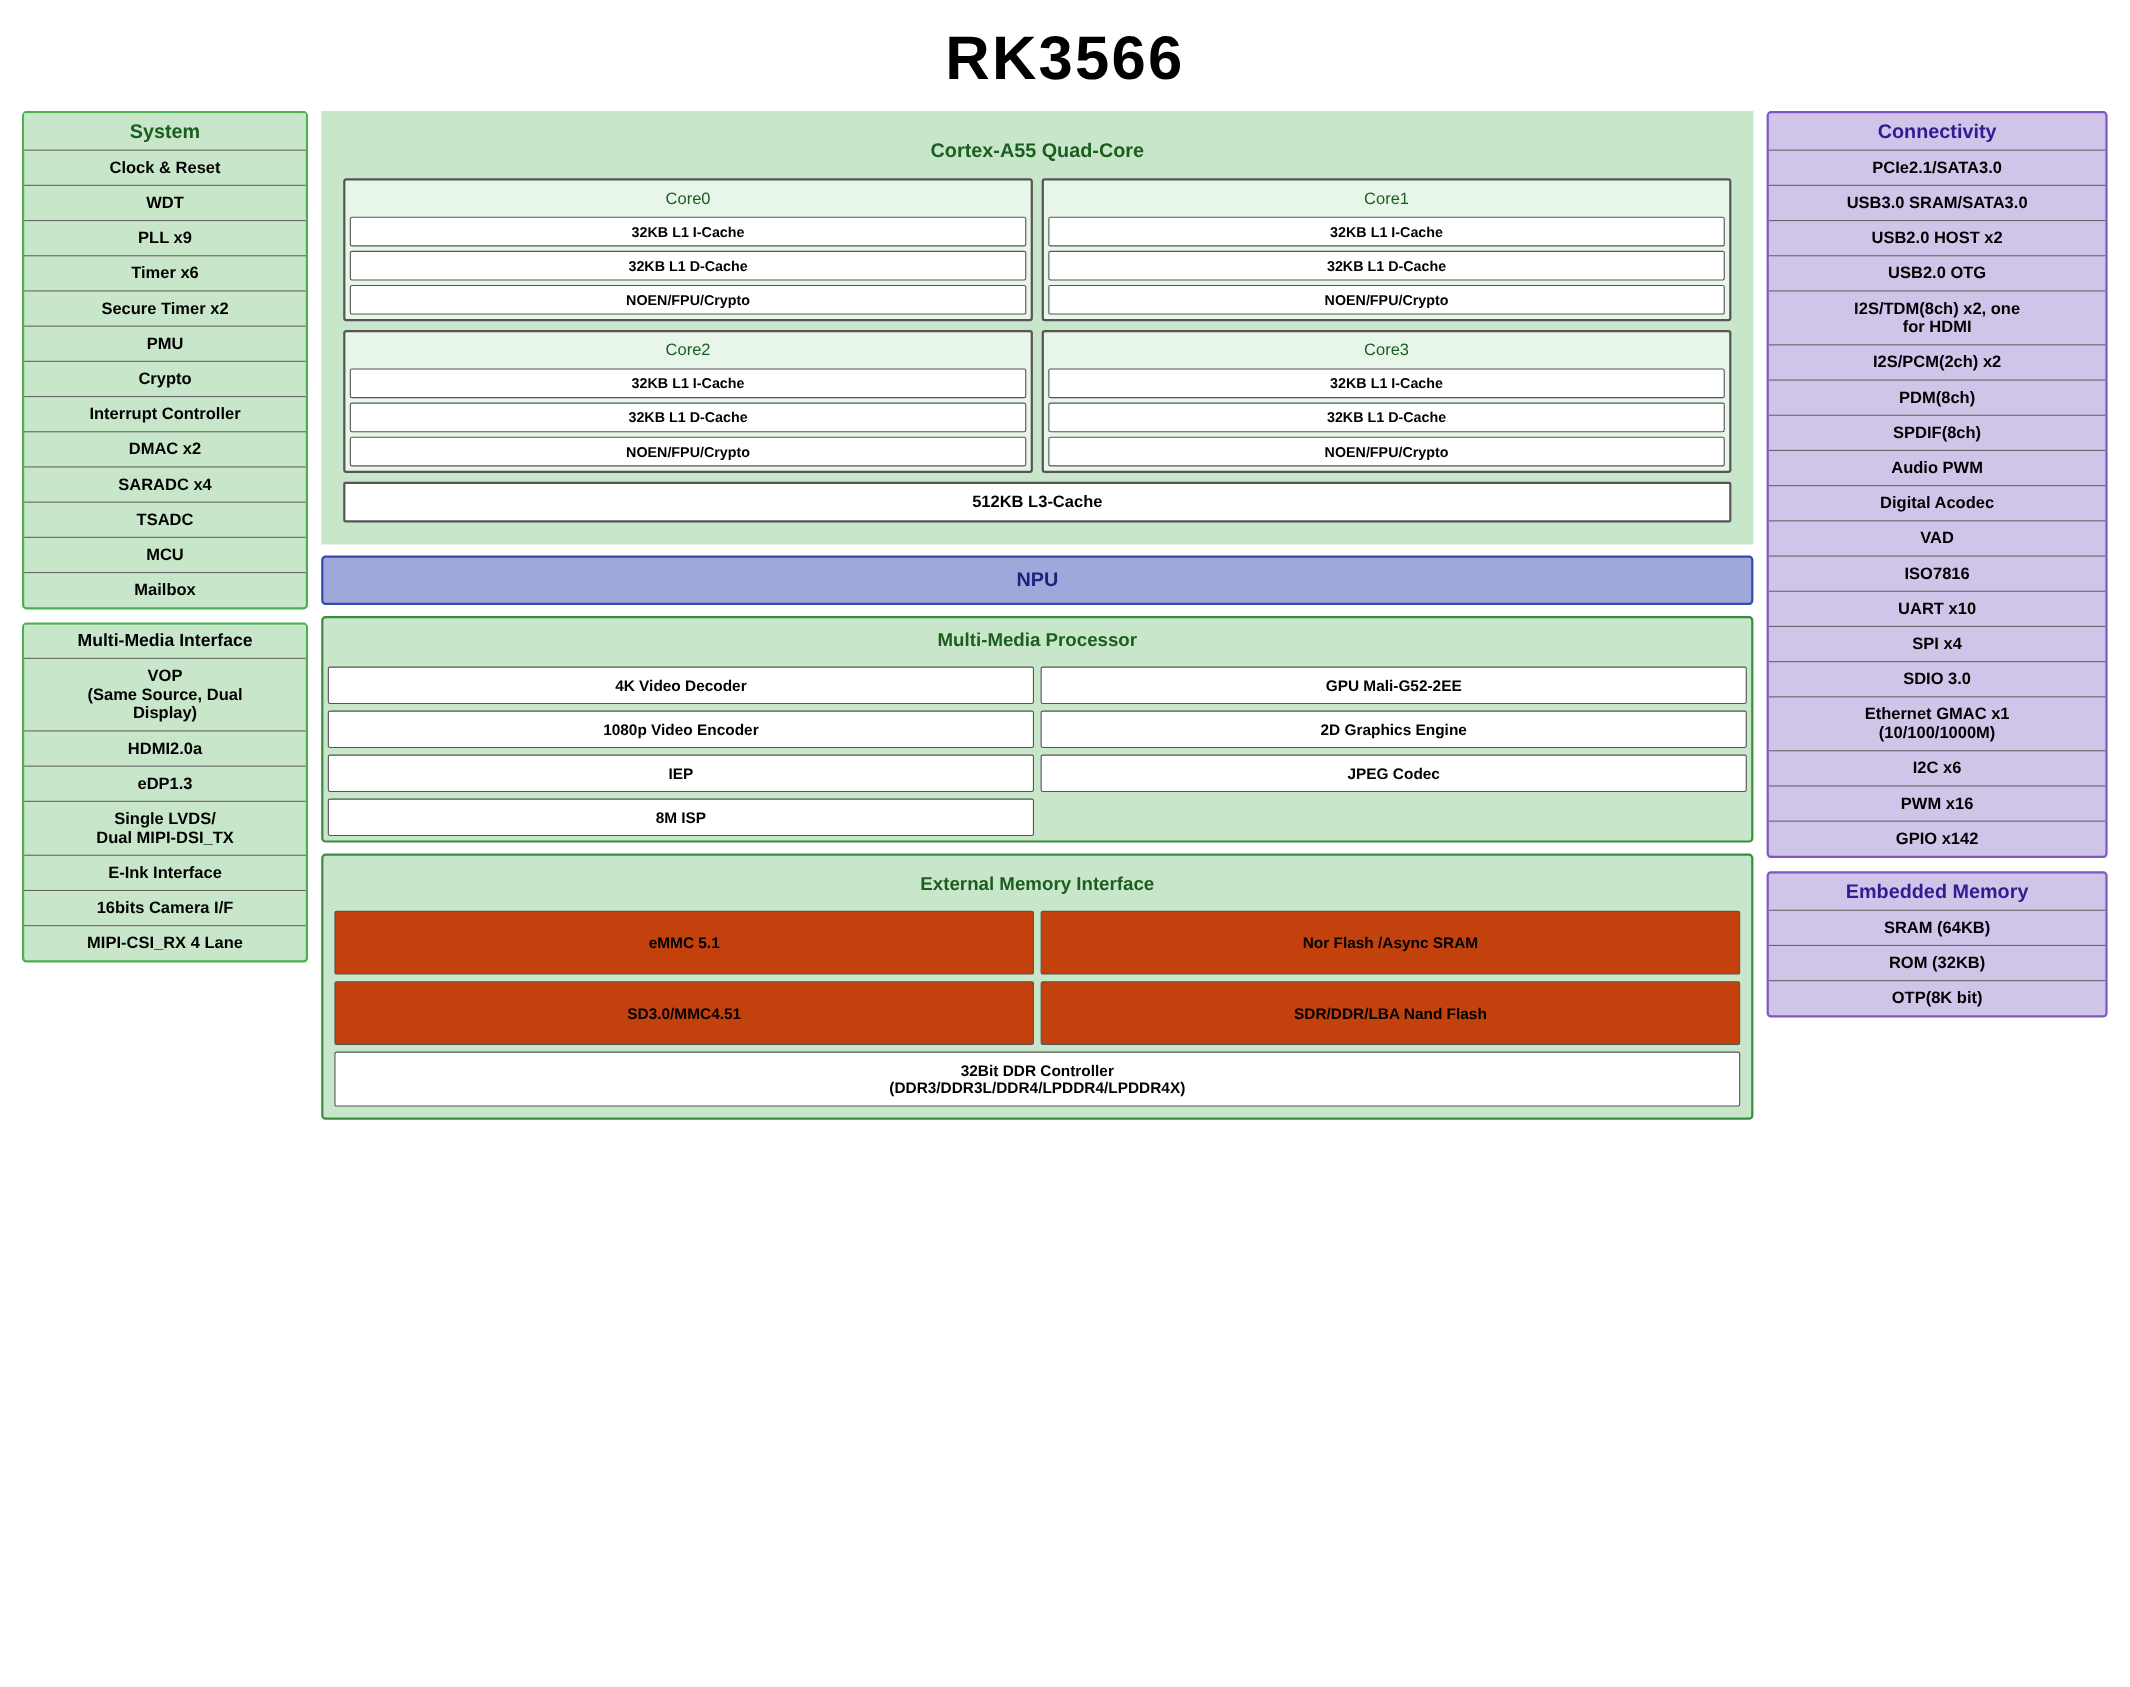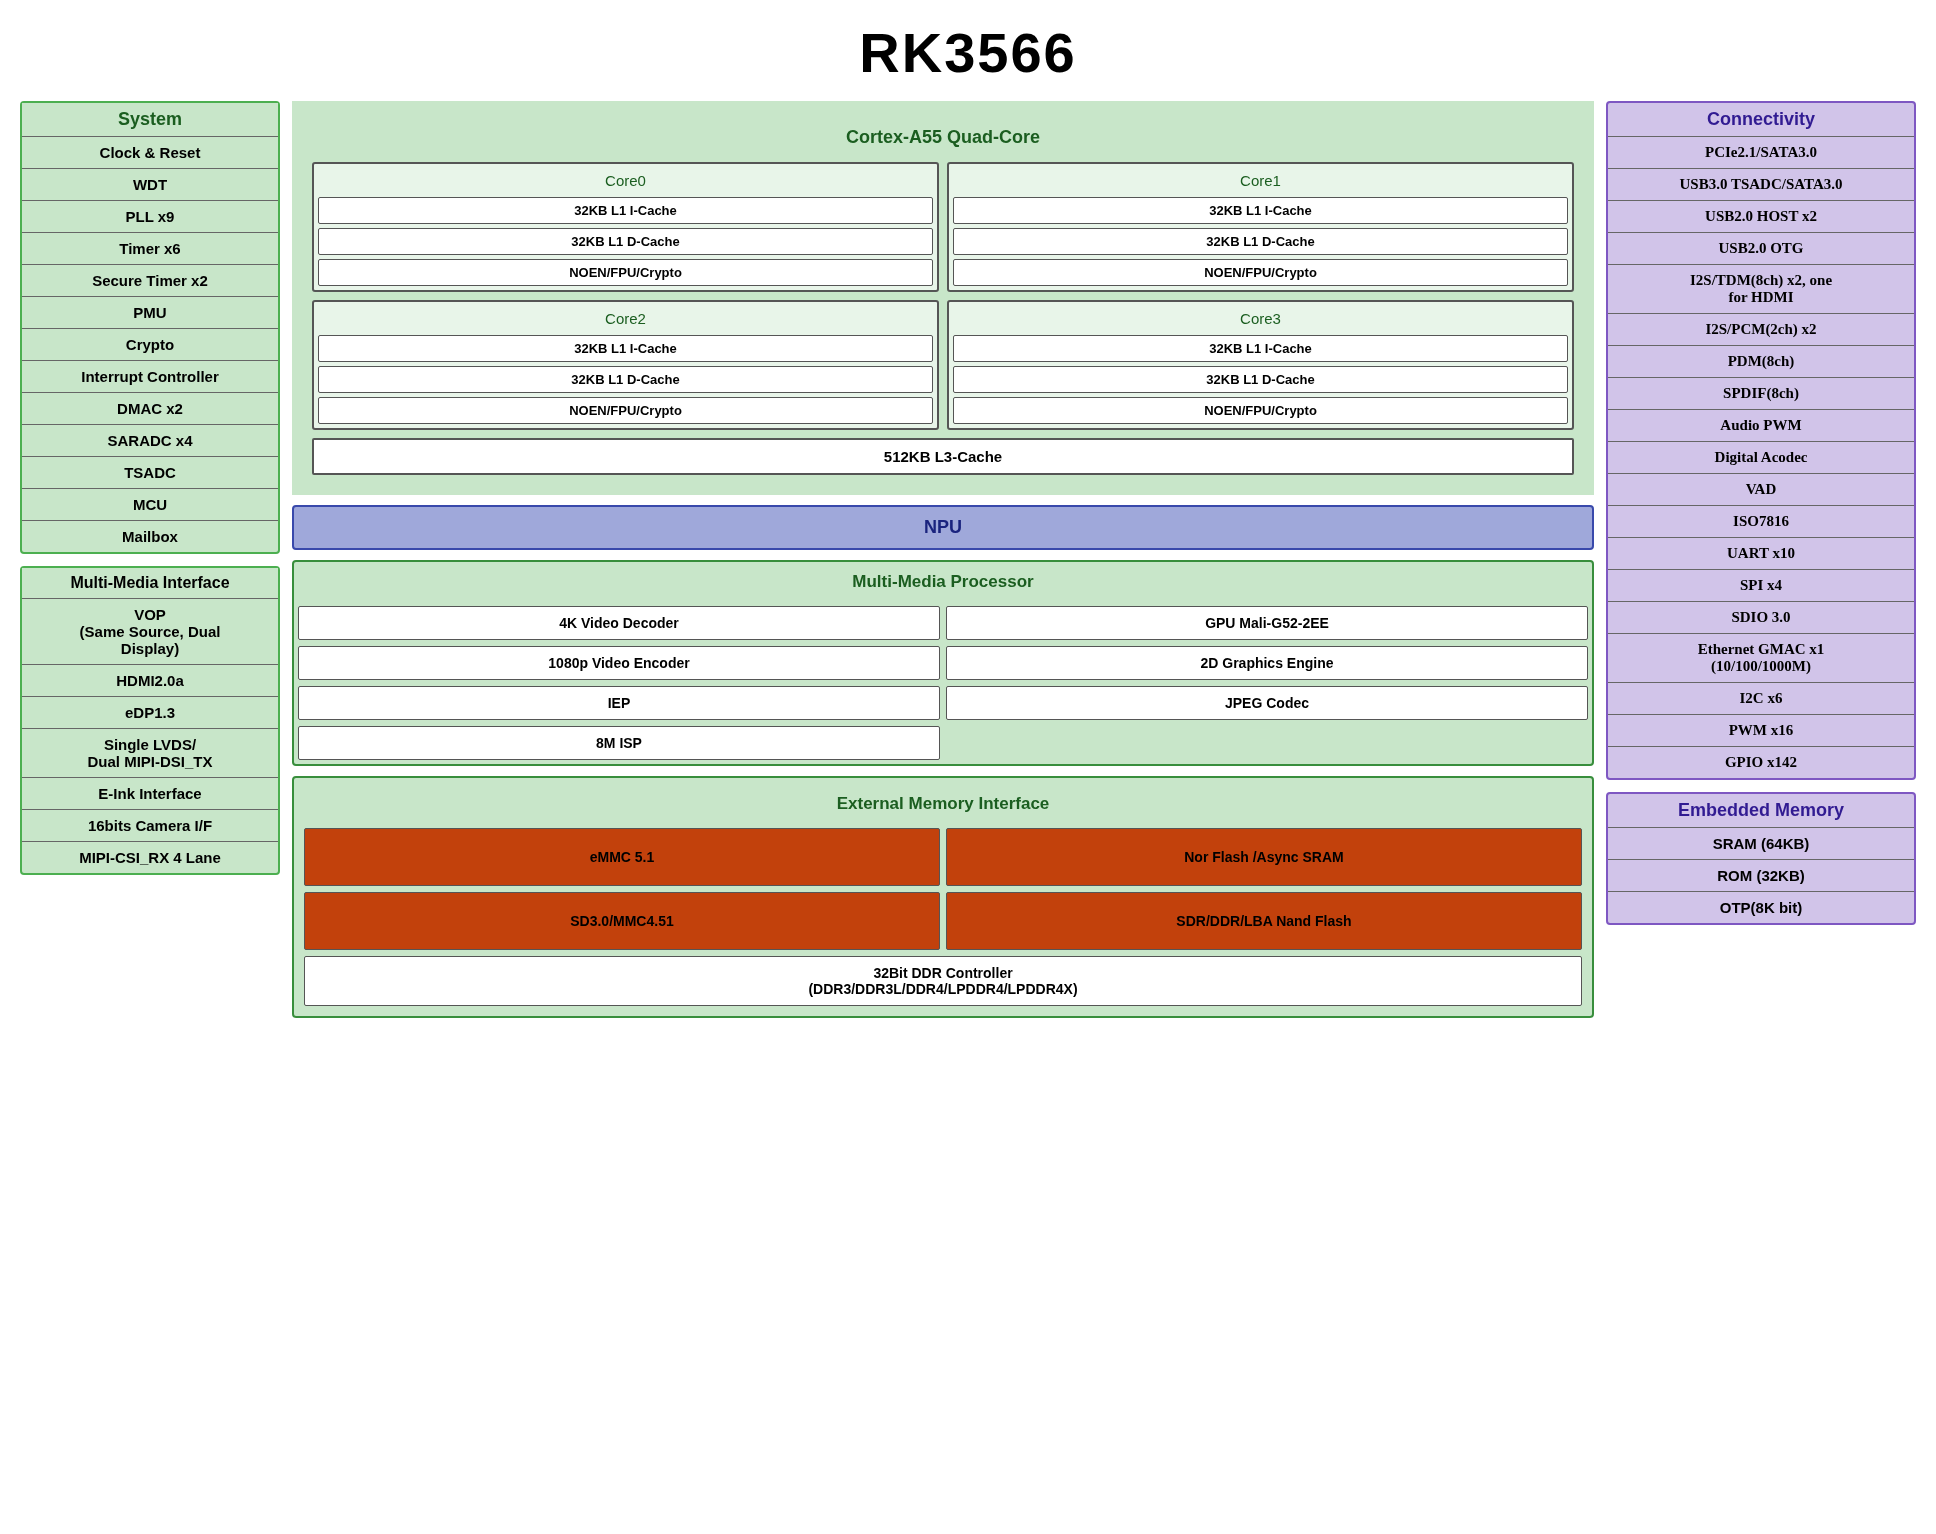--- a/index.html
+++ b/index.html
@@ -93,21 +93,20 @@
     .conn-panel {
       background: #d1c4e9;
       border-color: #7e57c2;
     }
     .conn-panel .panel-header {
       color: #311b92;
       font-size: 18px;
     }
     .conn-panel .panel-item {
       border-top-color: #666;
-      font-family: Liberation Serif, serif;
     }
     
     .emem-panel {
       background: #d1c4e9;
       border-color: #7e57c2;
     }
     .emem-panel .panel-header {
       color: #311b92;
       font-size: 18px;
     }
@@ -352,21 +351,21 @@
       </div>
     </div>
 
   </div>
 
   <div class="right-col">
 
     <div class="panel conn-panel">
       <div class="panel-header">Connectivity</div>
       <div class="panel-item">PCIe2.1/SATA3.0</div>
-      <div class="panel-item">USB3.0 TSADC/SATA3.0</div>
+      <div class="panel-item">USB3.0 SRAM/SATA3.0</div>
       <div class="panel-item">USB2.0 HOST x2</div>
       <div class="panel-item">USB2.0 OTG</div>
       <div class="panel-item" style="white-space: pre-line;">I2S/TDM(8ch) x2, one
 for HDMI</div>
       <div class="panel-item">I2S/PCM(2ch) x2</div>
       <div class="panel-item">PDM(8ch)</div>
       <div class="panel-item">SPDIF(8ch)</div>
       <div class="panel-item">Audio PWM</div>
       <div class="panel-item">Digital Acodec</div>
       <div class="panel-item">VAD</div>

